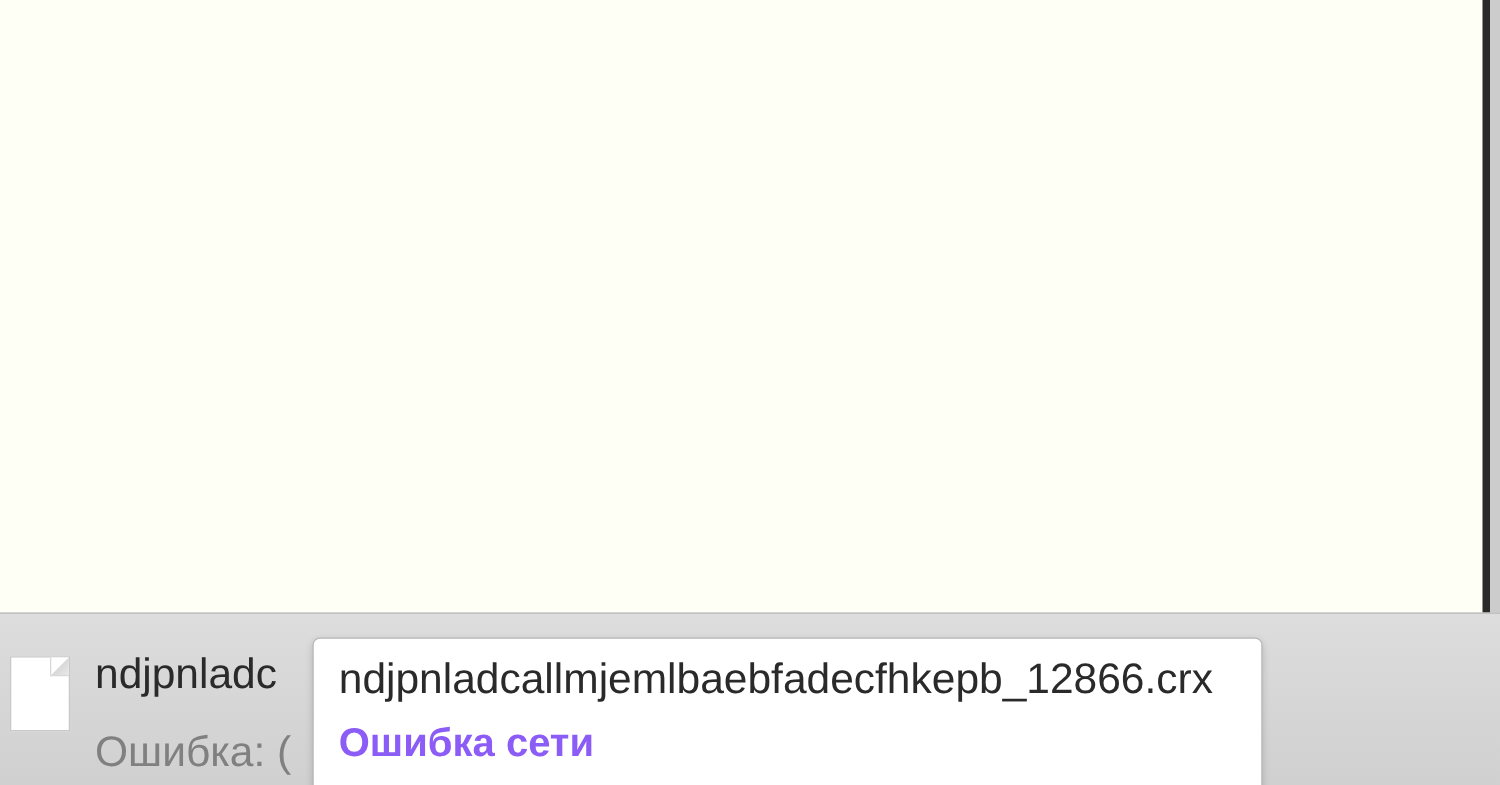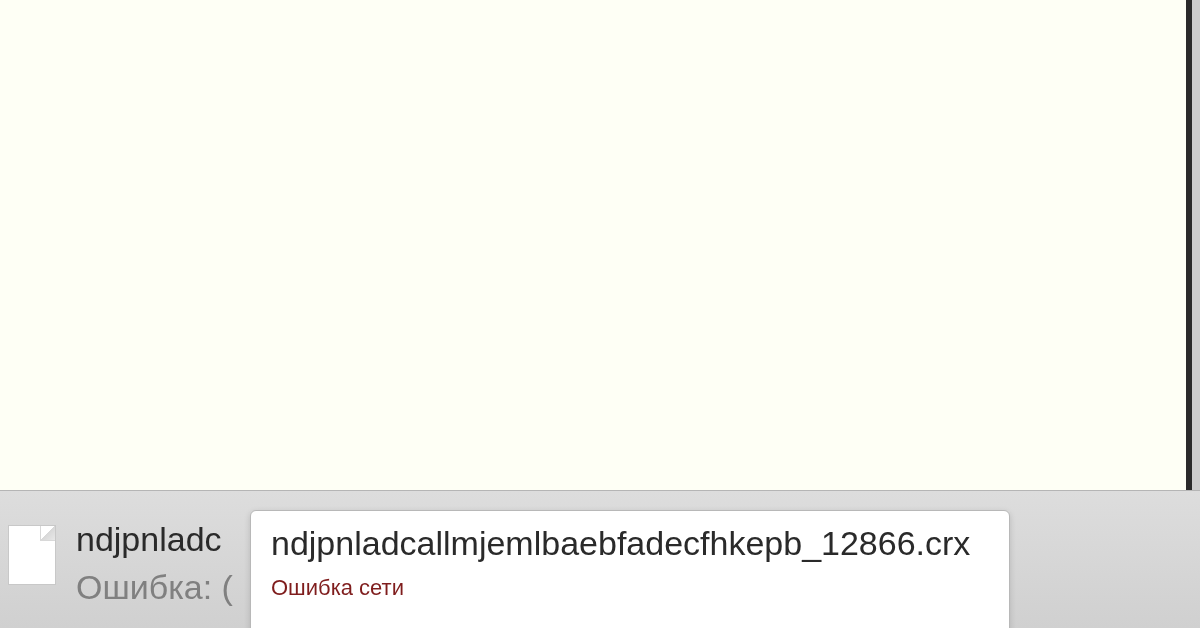--- a/index.html
+++ b/index.html
@@ -65,20 +65,21 @@
       right: 0;
       width: 14px;
       height: 14px;
       background: linear-gradient(135deg, #ffffff 0%, #ffffff 49%, #d8d8d8 50%, #e8e8e8 100%);
       border-left: 1px solid #d8d8d8;
       border-bottom: 1px solid #d8d8d8;
     }
     .download-text {
       display: flex;
       flex-direction: column;
+      gap: 15px;
     }
     .download-filename {
       font-size: 34px;
       color: #2a2a2a;
       font-weight: 400;
       white-space: nowrap;
       overflow: hidden;
       text-overflow: clip;
       max-width: 170px;
       line-height: 1.2;
@@ -106,23 +107,23 @@
       overflow: hidden;
     }
     .tooltip-title {
       font-size: 34px;
       color: #2a2a2a;
       font-weight: 400;
       white-space: nowrap;
       line-height: 1.35;
     }
     .tooltip-subtitle {
-      font-size: 22px;
-      color: #7f1d1d;
-      font-weight: 400;
+      font-size: 32px;
+      color: #8b5cf6;
+      font-weight: 700;
       white-space: nowrap;
       line-height: 1.35;
       margin-top: 6px;
     }
   </style>
 </head>
 <body>
 
 <div class="content-area"></div>
 <div class="scrollbar-track"></div>

